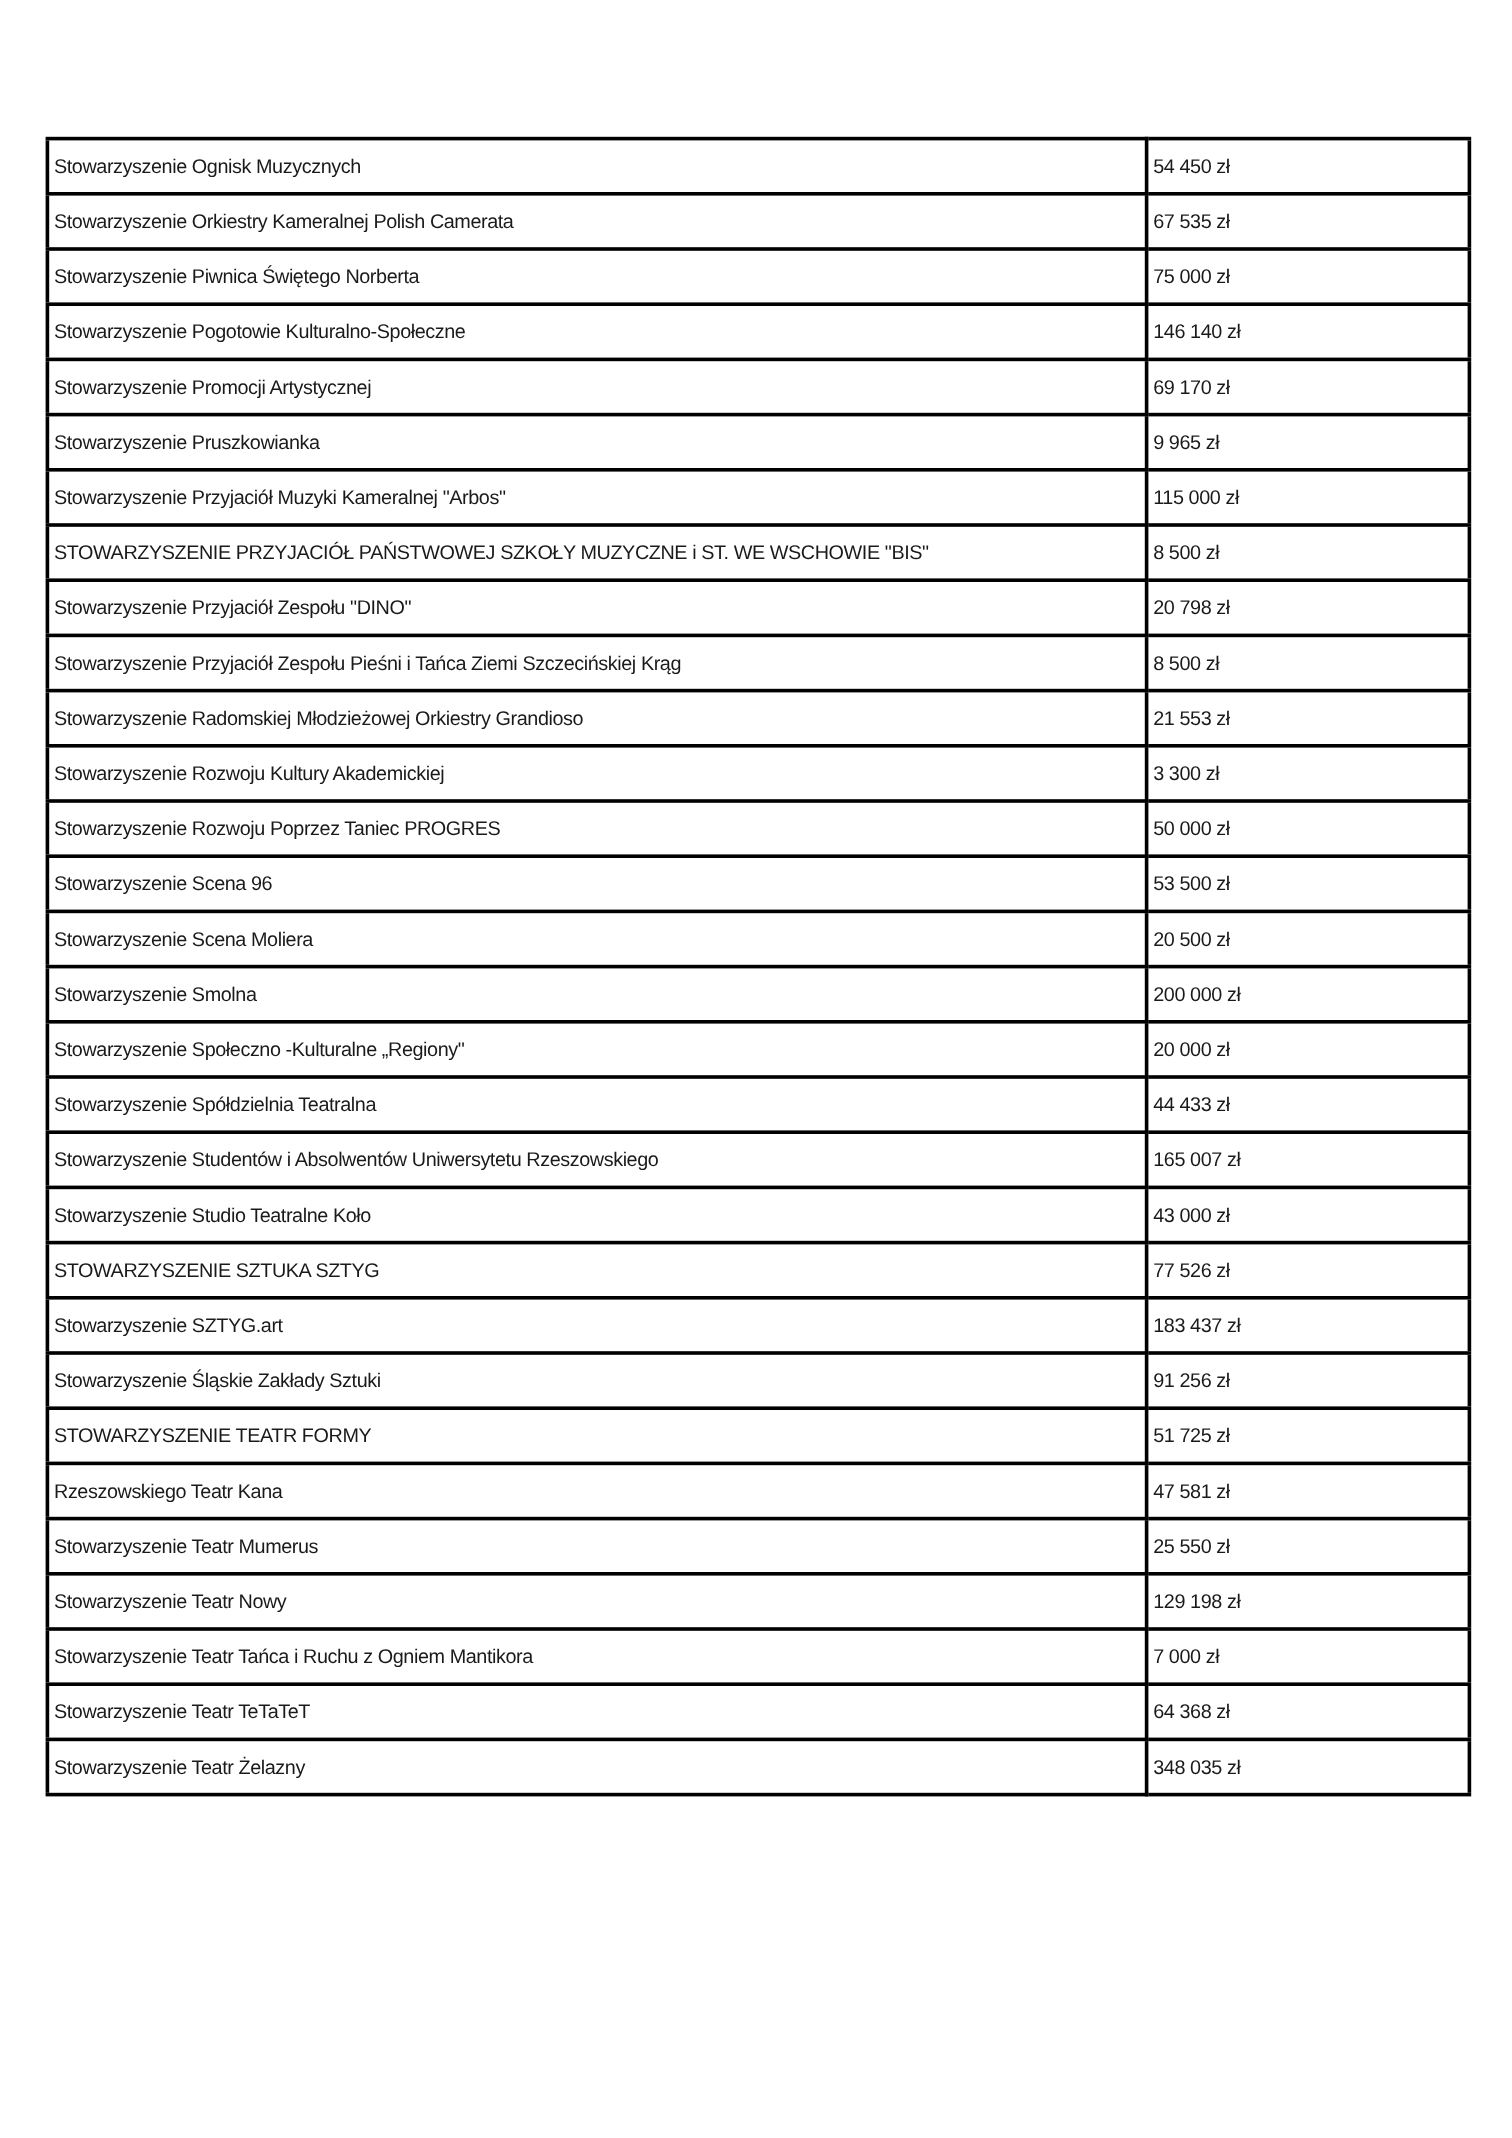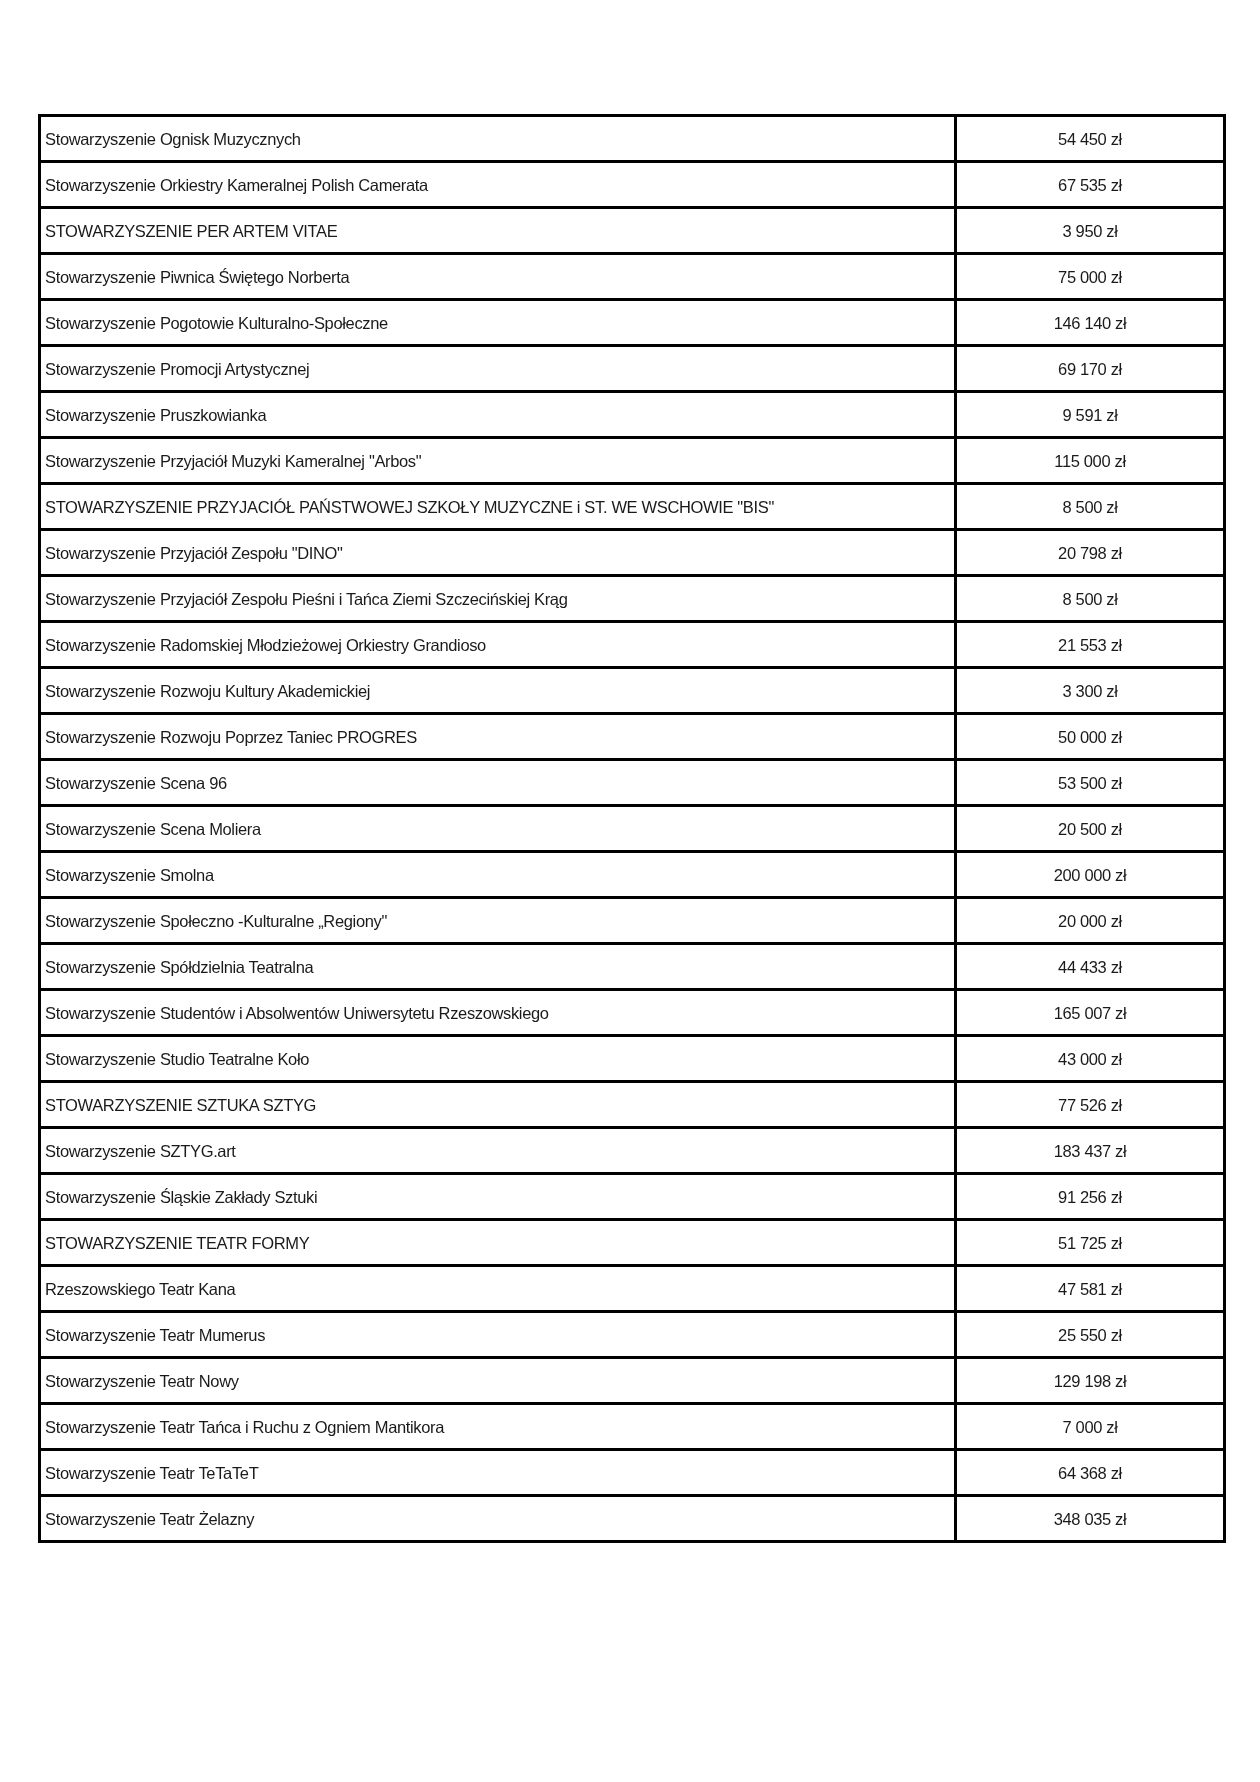--- a/index.html
+++ b/index.html
@@ -43,21 +43,21 @@
       vertical-align: middle;
       white-space: nowrap;
       overflow: hidden;
       letter-spacing: -0.35px;
     }
     table.grants td.name {
       border-right: 3px solid #000;
       text-align: left;
     }
     table.grants td.amount {
-      text-align: center;
+      text-align: left;
       padding-right: 4px;
     }
   </style>
 </head>
 <body>
 
 <div class="page">
   <table class="grants">
     <colgroup>
       <col class="c-name">
@@ -66,38 +66,34 @@
     <tbody id="grants-body">
       <tr>
           <td class="name">Stowarzyszenie Ognisk Muzycznych</td>
           <td class="amount">54 450 zł</td>
         </tr>
       <tr>
           <td class="name">Stowarzyszenie Orkiestry Kameralnej Polish Camerata</td>
           <td class="amount">67 535 zł</td>
         </tr>
       <tr>
-          <td class="name">STOWARZYSZENIE PER ARTEM VITAE</td>
-          <td class="amount">3 950 zł</td>
-        </tr>
-      <tr>
           <td class="name">Stowarzyszenie Piwnica Świętego Norberta</td>
           <td class="amount">75 000 zł</td>
         </tr>
       <tr>
           <td class="name">Stowarzyszenie Pogotowie Kulturalno-Społeczne</td>
           <td class="amount">146 140 zł</td>
         </tr>
       <tr>
           <td class="name">Stowarzyszenie Promocji Artystycznej</td>
           <td class="amount">69 170 zł</td>
         </tr>
       <tr>
           <td class="name">Stowarzyszenie Pruszkowianka</td>
-          <td class="amount">9 591 zł</td>
+          <td class="amount">9 965 zł</td>
         </tr>
       <tr>
           <td class="name">Stowarzyszenie Przyjaciół Muzyki Kameralnej "Arbos"</td>
           <td class="amount">115 000 zł</td>
         </tr>
       <tr>
           <td class="name">STOWARZYSZENIE PRZYJACIÓŁ PAŃSTWOWEJ SZKOŁY MUZYCZNE i ST. WE WSCHOWIE "BIS"</td>
           <td class="amount">8 500 zł</td>
         </tr>
       <tr>

